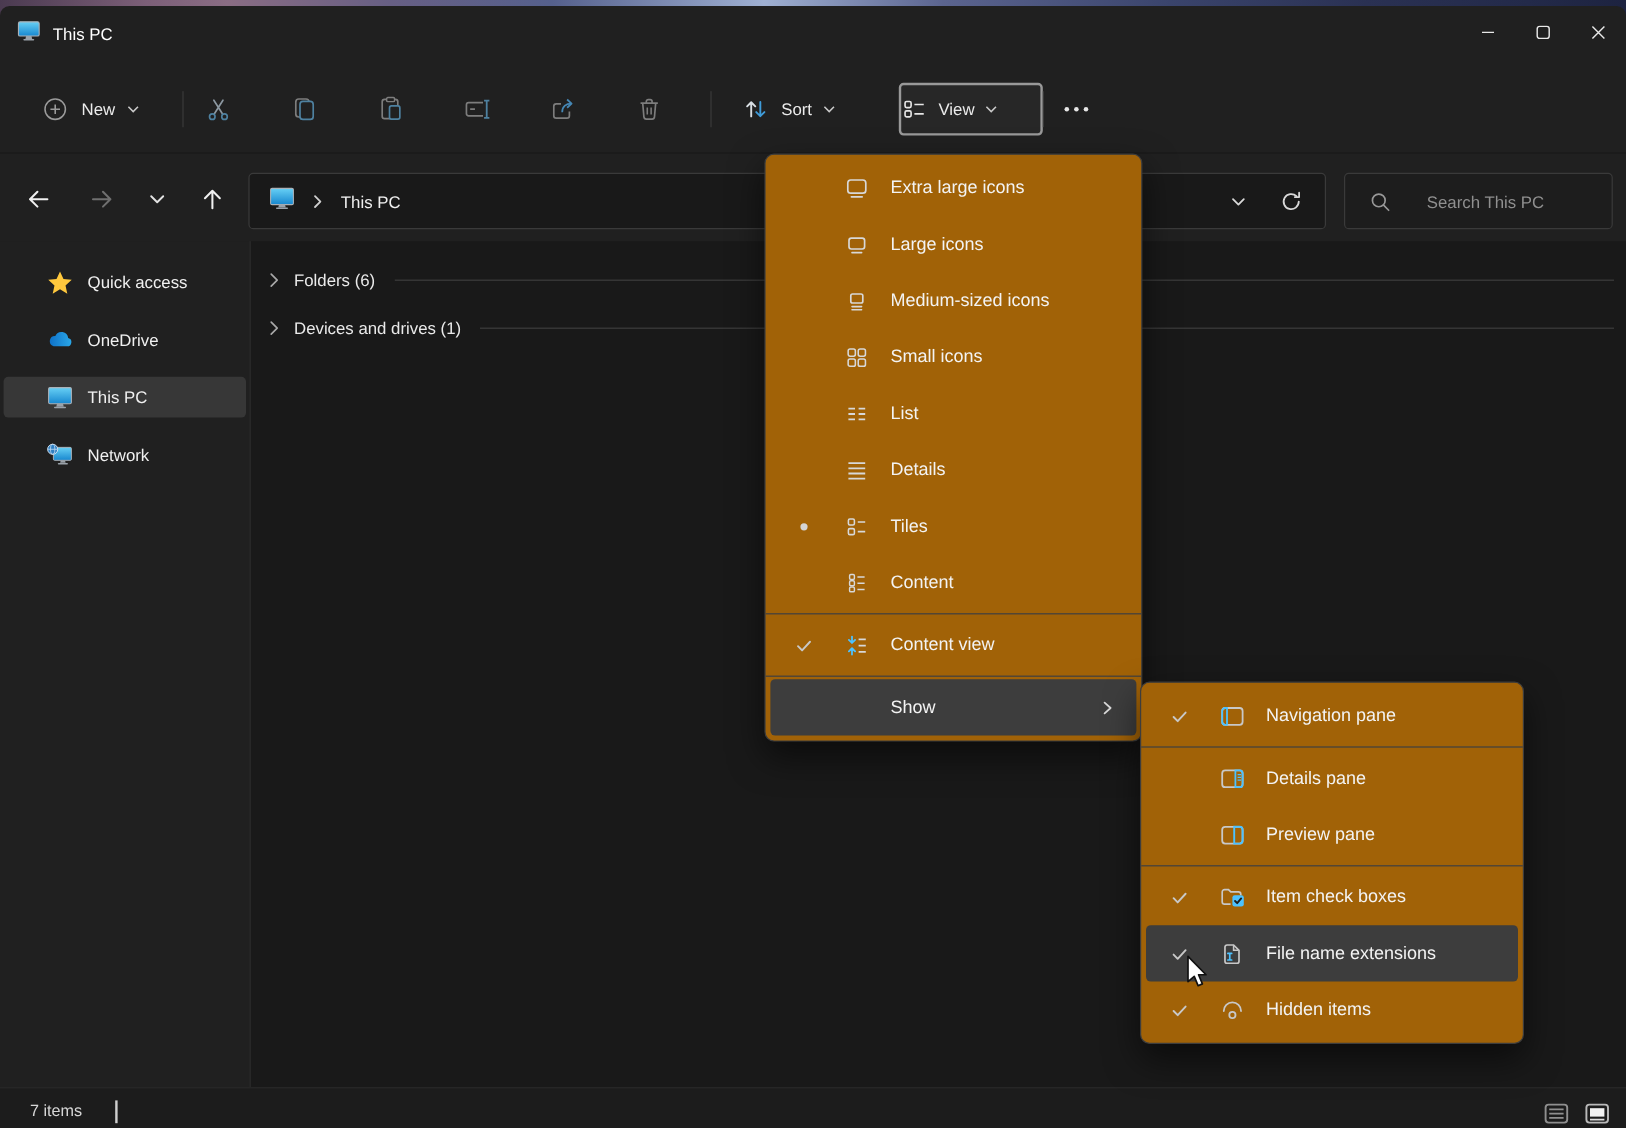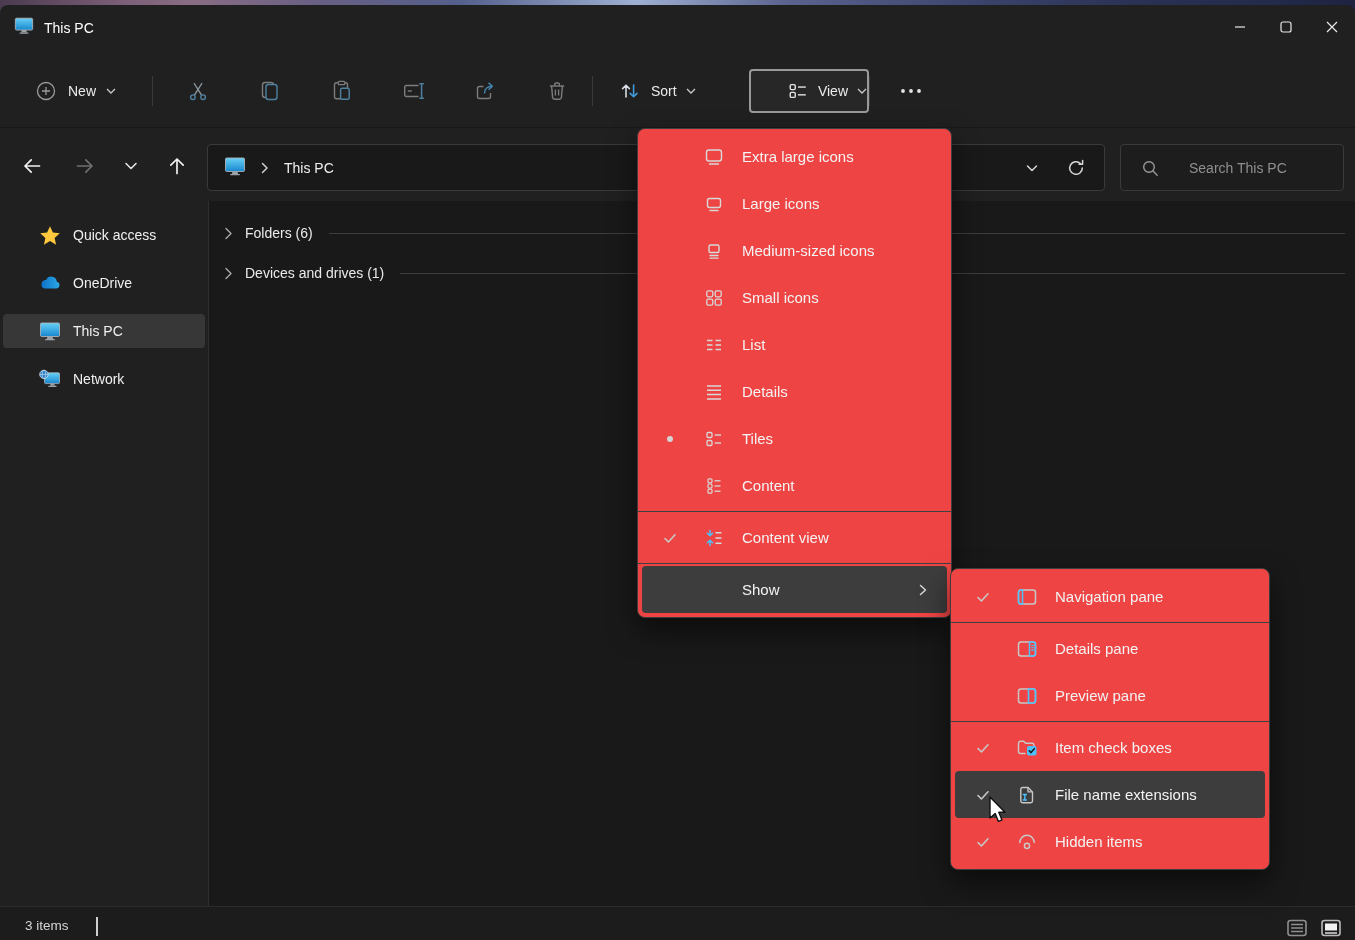--- a/index.html
+++ b/index.html
@@ -23,21 +23,21 @@
 
   
   .titlebar { position:absolute; top:0; left:0; width:100%; height:43px; }
   .titlebar .app { position:absolute; left:14px; top:11px; display:flex; align-items:center; gap:10px; }
   .titlebar .title { font-size:14px; color:#fff; }
   .win-controls { position:absolute; right:0; top:0; height:43px; display:flex; }
   .win-btn { width:46px; height:43px; display:flex; align-items:center; justify-content:center; background:transparent; border:none; cursor:default; }
 
   
   .toolbar { position:absolute; top:43px; left:0; width:100%; height:80px; border-bottom:1px solid #191919; }
-  .tbtn { position:absolute; top:23px; height:40px; display:flex; align-items:center; justify-content:flex-end; border-radius:4px; background:transparent; border:none; }
+  .tbtn { position:absolute; top:23px; height:40px; display:flex; align-items:center; justify-content:flex-start; border-radius:4px; background:transparent; border:none; }
   .tbtn.icon-only { width:40px; }
   .tlabel { font-size:14px; color:#ebebeb; }
   .tsep { position:absolute; top:28px; width:1px; height:30px; background:#3a3a3a; }
   #new-btn { left:24px; padding:0 10px; gap:10px; }
   #cut-btn{left:170px;} #copy-btn{left:242px;} #paste-btn{left:314px;} #rename-btn{left:386px;} #share-btn{left:457px;} #delete-btn{left:529px;}
   #sort-btn { left:608px; padding:0 10px; gap:9px; }
   #view-btn { left:749px; width:120px; height:44px; top:21px; gap:9px; border:2px solid #999; background:#272727; }
   #more-btn { left:884px; }
 
   
@@ -81,21 +81,21 @@
 
   
   .statusbar { position:absolute; top:901px; left:0; width:1355px; height:39px; background:#1c1c1c; border-top:1px solid #2a2a2a; }
   .status-count { position:absolute; left:25px; top:11px; font-size:13.5px; color:#d6d6d6; }
   .status-sep { position:absolute; left:96px; top:10px; width:2px; height:19px; background:#cfcfcf; }
   .status-toggle { position:absolute; top:7px; width:28px; height:28px; display:flex; align-items:center; justify-content:center; background:transparent; border:none; }
   #toggle-details{left:1283px;} #toggle-large{left:1317px;}
 
   
   .menu {
-    position:absolute; background:#ef4444; border:1px solid #3d3d3d; border-radius:8px;
+    position:absolute; background:#a16207; border:1px solid #3d3d3d; border-radius:8px;
     box-shadow:0 12px 28px rgba(0,0,0,.55); padding:4px 0; z-index:50;
   }
   #view-menu { left:637px; top:128px; width:315px; }
   #show-submenu { left:950px; top:568px; width:320px; z-index:60; }
   .mi { display:flex; align-items:center; height:47px; margin:0 4px; border-radius:4px; position:relative; }
   .mi.hl { background:#3d3d3d; }
   .mi-check { width:56px; display:flex; align-items:center; justify-content:center; flex:none; }
   .mi-icon { width:32px; display:flex; align-items:center; justify-content:center; flex:none; }
   .mi-label { margin-left:12px; font-size:15px; color:#f3f3f3; white-space:nowrap; }
   .mi-sub-arrow { position:absolute; right:18px; display:flex; }
@@ -353,21 +353,21 @@
         <svg width="13" height="13" viewBox="0 0 13 13">
             <path d="M4 1.5 l5 5 -5 5" fill="none" stroke="#a8a8a8" stroke-width="1.4" stroke-linecap="round" stroke-linejoin="round"></path>
           </svg>
       </span>
       <span class="group-label">Devices and drives (1)</span>
       <span class="group-line"></span>
     </div>
   </div>
 
   <div class="statusbar">
-    <span class="status-count">3 items</span>
+    <span class="status-count">7 items</span>
     <div class="status-sep"></div>
     <button class="status-toggle" id="toggle-details">
       <svg width="22" height="20" viewBox="0 0 22 20">
           <rect x="2" y="2.5" width="18" height="15" rx="2.5" fill="none" stroke="#8f8f8f" stroke-width="1.6"></rect>
           <path d="M5 6.5 h12 M5 10 h12 M5 13.5 h12" stroke="#8f8f8f" stroke-width="1.5"></path>
         </svg>
     </button>
     <button class="status-toggle" id="toggle-large">
       <svg width="22" height="20" viewBox="0 0 22 20">
           <rect x="2" y="2.5" width="18" height="15" rx="2.5" fill="none" stroke="#b9b9b9" stroke-width="1.6"></rect>

